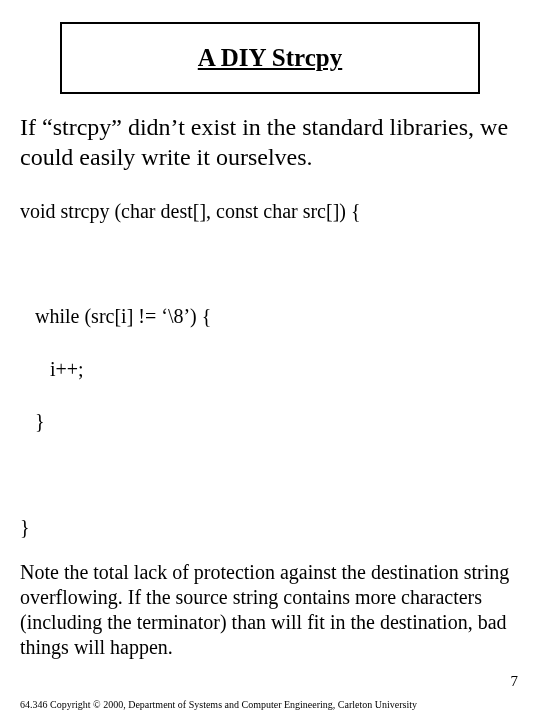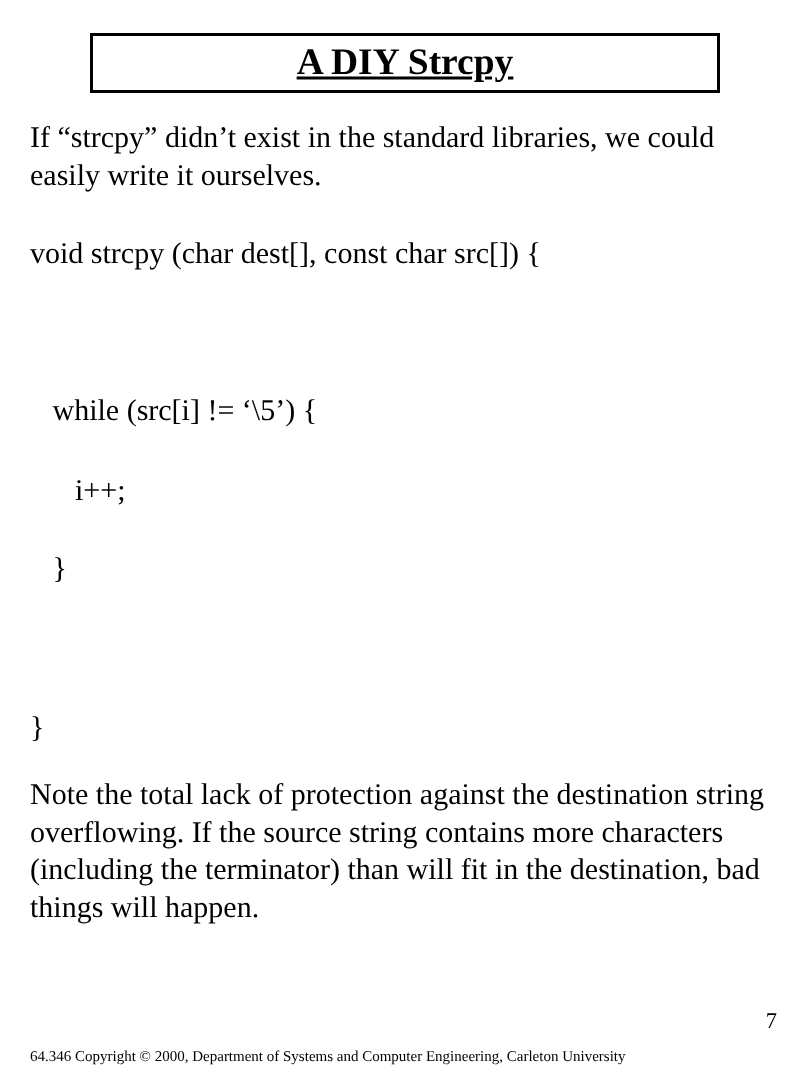--- a/index.html
+++ b/index.html
@@ -8,30 +8,30 @@
       height: 720px;
       background: #fff;
       font-family: 'Times New Roman', Times, serif;
       color: #000;
       padding: 22px 20px 10px 20px;
       position: relative;
     }
     .title-box {
       border: 2px solid #000;
       margin: 0 40px 18px 40px;
-      padding: 4px 0;
+      padding: 20px 0;
       text-align: center;
     }
     .title-box span {
       font-size: 25px;
       font-weight: bold;
       text-decoration: underline;
     }
     .intro {
-      font-size: 20px;
+      font-size: 24px;
       line-height: 1.25;
       margin-bottom: 20px;
     }
     .code-block {
       font-size: 20px;
       line-height: 1.28;
       margin-bottom: 20px;
     }
     .code-line { white-space: pre; margin-top: 27px; }
     .note {
@@ -57,21 +57,21 @@
 
 <div class="title-box">
   <span>A DIY Strcpy</span>
 </div>
 
 <div class="intro">If “strcpy” didn’t exist in the standard libraries, we could easily write it ourselves.</div>
 
 <div class="code-block">
   <div class="code-line">void strcpy (char dest[], const char src[]) {</div>
   <div class="code-line">&nbsp;</div>
-  <div class="code-line">   while (src[i] != ‘\5’) {</div>
+  <div class="code-line">   while (src[i] != ‘\8’) {</div>
   <div class="code-line">      i++;</div>
   <div class="code-line">   }</div>
   <div class="code-line">&nbsp;</div>
   <div class="code-line">}</div>
 </div>
 
 <div class="note">Note the total lack of protection against the destination string overflowing.  If the source string contains more characters (including the terminator) than will fit in the destination, bad things will happen.</div>
 
 <div class="pagenum">7</div>
 

